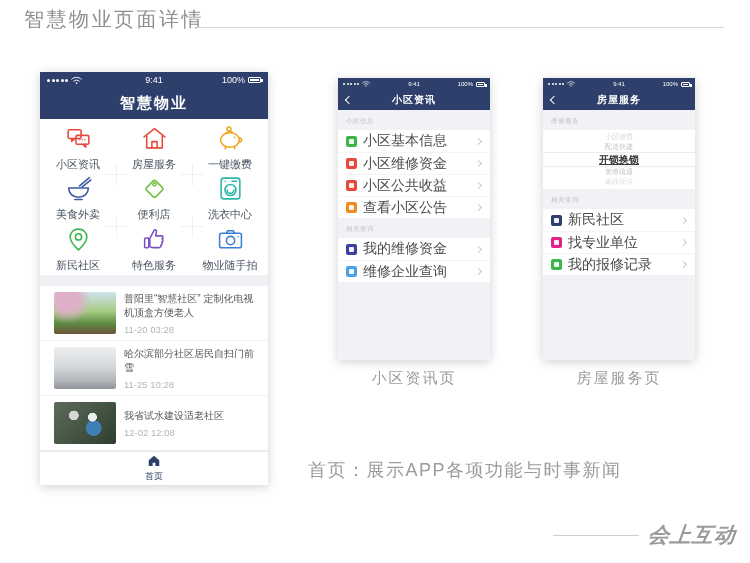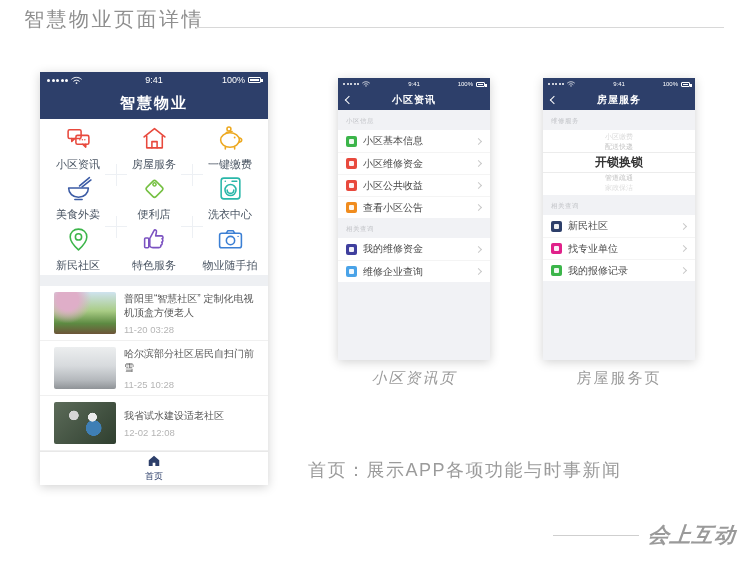--- a/index.html
+++ b/index.html
@@ -7,21 +7,21 @@
   .stage { position:relative; width:750px; height:563px; background:#fff; overflow:hidden; }
 
   
   .page-title { position:absolute; left:24px; top:6px; font-size:20px; color:#8f8f8f; letter-spacing:2.5px; font-weight:400; }
   .title-rule { position:absolute; left:196px; top:27px; width:528px; height:1px; background:#d8d8d8; }
   .bottom-note { position:absolute; left:308px; top:458px; font-size:18px; color:#9b9b9b; letter-spacing:1.5px; }
   .logo-wrap { position:absolute; top:521px; right:14px; display:flex; align-items:center; gap:9px; }
   .logo-rule { width:86px; height:1px; background:#cfcfcf; }
   .logo-text { font-size:21px; color:#9a9a9a; font-style:italic; font-weight:bold; transform:skewX(-6deg); letter-spacing:1px; }
   .caption { position:absolute; top:369px; width:152px; text-align:center; font-size:15px; color:#9a9a9a; letter-spacing:2px; }
-  .cap-info { left:338px;font-style:italic; } .cap-svc { left:543px; }
+  .cap-info { left:338px; } .cap-svc { left:543px; }
 
   
   .phone { background:#fff; box-shadow:0 2px 10px rgba(0,0,0,.18); display:flex; flex-direction:column; position:absolute; }
   .phone-home { left:40px; top:72px; width:228px; height:413px; }
   .phone-sm { top:78px; width:152px; height:282px; background:#f1f2f5; }
   .phone-info { left:338px; } .phone-svc { left:543px; }
 
   
   .sb { height:17px; background:#2d3f6a; color:#fff; display:flex; align-items:center; padding:0 7px; }
   .sb > div { flex:1; display:flex; align-items:center; }
@@ -78,31 +78,31 @@
   .tab svg { width:14px; height:14px; }
   .tab.active { color:#2d3f6a; }
 
   
   .sec-label { font-size:6.5px; color:#c2c4c8; padding:7px 8px 4px; letter-spacing:.5px; }
   .slist { background:#fff; }
   .srow { height:22px; display:flex; align-items:center; padding:0 8px; gap:6px; cursor:pointer; }
   .srow + .srow { border-top:1px solid #f4f4f4; }
   .li-icon { width:11px; height:11px; border-radius:2px; flex:none; position:relative; }
   .li-icon::after { content:""; position:absolute; inset:3px; background:rgba(255,255,255,.92); border-radius:1px; }
-  .stext { font-size:10px; color:#4a4a4a; flex:1; }
+  .stext { font-size:14px; color:#4a4a4a; flex:1; }
   .chev { width:5px; height:5px; border-top:1px solid #c9c9c9; border-right:1px solid #c9c9c9; transform:rotate(45deg); margin-right:1px; flex:none; }
   .i-green{background:#3cb54a} .i-red{background:#e8493d} .i-orange{background:#f08c1e}
   .i-navy{background:#3f3f9e} .i-ltblue{background:#4aa3e8} .i-dknavy{background:#2d3f6a}
   .i-pink{background:#e0218a} .i-check{background:#3cb54a}
 
   
   .picker { background:#fff; padding:2px 0; }
   .prow { height:10px; display:flex; align-items:center; justify-content:center; font-size:7px; color:#dcdcdc; }
   .prow.near { color:#c3c3c3; }
-  .prow.sel { color:#333; font-weight:bold; font-size:12px; height:21px; border-top:1px solid #ececec; border-bottom:1px solid #ececec; }
+  .prow.sel { color:#333; font-weight:bold; font-size:10px; height:15px; border-top:1px solid #ececec; border-bottom:1px solid #ececec;text-decoration:underline; }
 </style>
 </head>
 <body>
 
 <div class="stage">
 
   <h1 class="page-title">智慧物业页面详情</h1>
   <div class="title-rule"></div>
 
   <div class="phone phone-home">

